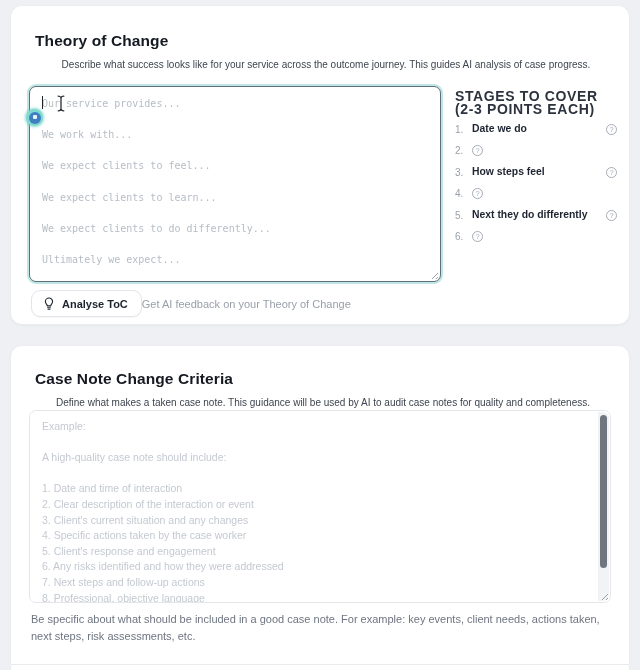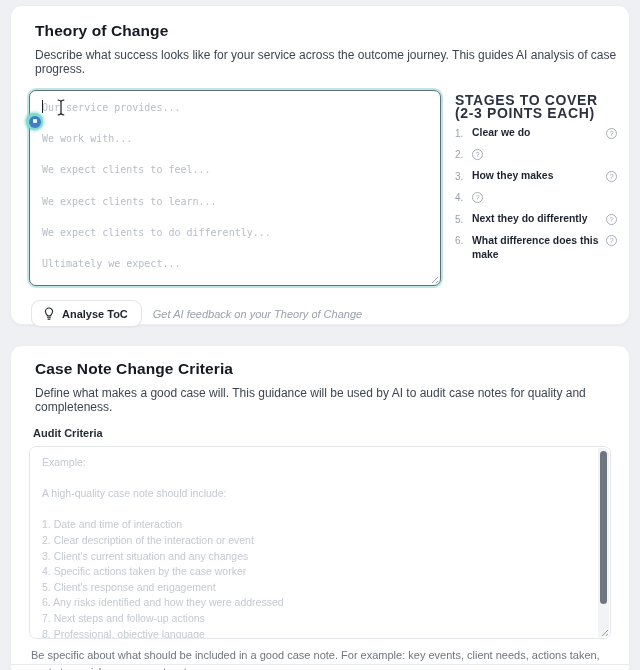--- a/index.html
+++ b/index.html
@@ -10,22 +10,22 @@
     -webkit-font-smoothing:antialiased;
   }
   .card{
     position:absolute;left:10px;width:620px;background:#ffffff;
     border:1px solid #ebedf0;border-radius:12px;box-sizing:border-box;
     box-shadow:0 1px 2px rgba(16,24,40,.04);
   }
   #card-theory{top:5px;height:320px;padding:16px 12px 12px 18px;}
   #card-audit{top:345px;height:335px;padding:14px 18px 10px 18px;}
 
-  .card-title{margin:0 0 0 6px;font-size:15.5px;font-weight:bold;color:#141922;letter-spacing:.1px;}
-  .card-desc{margin:8px 0 0 6px;font-size:12px;color:#3e454f;line-height:14px;}
+  .card-title{margin:10px 0 0 6px;font-size:15.5px;font-weight:bold;color:#141922;letter-spacing:.1px;}
+  .card-desc{margin:8px 0 0 6px;font-size:10px;color:#3e454f;line-height:14px;text-align:center;}
 
   
   .toc-row{display:flex;margin-top:14px;}
   .ta-wrap{position:relative;}
   #toc-textarea{
     width:412px;height:196px;box-sizing:border-box;display:block;
     border:1px solid #5f6e7b;border-radius:7px;
     box-shadow:0 0 0 2px rgba(56,178,172,.32);
     padding:9px 12px;resize:none;outline:none;
     font-family:"DejaVu Sans Mono","Liberation Mono",monospace;
@@ -54,28 +54,28 @@
   .stage-item:first-of-type{margin-top:11px;}
   .stage-num{width:17px;flex:none;font-size:10px;color:#98a0aa;line-height:14px;padding-top:.5px;}
   .stage-label{flex:1;font-size:10.4px;font-weight:600;color:#1d2430;line-height:14.5px;padding-right:4px;min-width:0;}
   .help-icon{
     flex:none;width:11px;height:11px;margin-top:1.5px;box-sizing:border-box;
     border:1px solid #a6acb6;border-radius:50%;color:#a6acb6;
     font-size:7.5px;line-height:9px;text-align:center;cursor:pointer;user-select:none;
   }
 
   
-  .analyse-row{display:flex;align-items:center;margin-top:14px;margin-left:2px;gap:11px;}
+  .analyse-row{display:flex;align-items:center;margin-top:8px;margin-left:2px;}
   .btn{
     display:inline-flex;align-items:center;gap:7px;background:#fff;
     border:1px solid #e3e5ea;border-radius:9px;padding:6px 13px 6px 11px;
     font-family:"Liberation Sans",sans-serif;font-size:11px;font-weight:600;color:#1d242e;
     cursor:pointer;box-shadow:0 1px 1px rgba(16,24,40,.03);
   }
-  .analyse-caption{font-size:11px;color:#9aa0aa;font-style:italic;}
+  .analyse-caption{font-size:11px;color:#9aa0aa;}
 
   
   .field-label{margin:13px 0 7px 4px;font-size:11px;font-weight:600;color:#262d38;}
   #audit-ta-wrap{position:relative;}
   #audit-textarea{
     width:100%;height:193px;box-sizing:border-box;display:block;
     border:1px solid #e4e6ea;border-radius:7px;background:#fff;
     padding:8px 26px 8px 12px;resize:none;outline:none;
     font-family:"Liberation Sans",sans-serif;font-size:10.5px;line-height:15.6px;color:#222;
   }
@@ -119,66 +119,64 @@
         <div class="ext-inner"></div>
       </div>
       <div class="resize-handle"></div>
     </div>
 
     <div class="stages">
       <div class="stages-heading">STAGES TO COVER (2-3 POINTS EACH)</div>
 
       <div class="stage-item">
         <span class="stage-num">1.</span>
-        <span class="stage-label">Clear we do</span>
+        <span class="stage-label">Date we do</span>
         <span class="help-icon">?</span>
       </div>
       <div class="stage-item">
         <span class="stage-num">2.</span>
         <span class="help-icon">?</span>
       </div>
       <div class="stage-item">
         <span class="stage-num">3.</span>
-        <span class="stage-label">How they makes</span>
+        <span class="stage-label">How steps feel</span>
         <span class="help-icon">?</span>
       </div>
       <div class="stage-item">
         <span class="stage-num">4.</span>
         <span class="help-icon">?</span>
       </div>
       <div class="stage-item">
         <span class="stage-num">5.</span>
         <span class="stage-label">Next they do differently</span>
         <span class="help-icon">?</span>
       </div>
       <div class="stage-item">
         <span class="stage-num">6.</span>
-        <span class="stage-label">What difference does this make</span>
         <span class="help-icon">?</span>
       </div>
     </div>
   </div>
 
   <div class="analyse-row">
     <button class="btn">
       <svg width="12" height="13" viewBox="0 0 12 13" fill="none">
         <path d="M6 1 A3.6 3.6 0 0 1 9.6 4.6 C9.6 6 8.8 6.9 8.2 7.6 C7.9 8 7.7 8.4 7.7 8.9 L4.3 8.9 C4.3 8.4 4.1 8 3.8 7.6 C3.2 6.9 2.4 6 2.4 4.6 A3.6 3.6 0 0 1 6 1 Z" stroke="#1d242e" stroke-width="1.1" stroke-linejoin="round"></path>
         <path d="M4.6 10.7 L7.4 10.7 M5.1 12.2 L6.9 12.2" stroke="#1d242e" stroke-width="1.1" stroke-linecap="round"></path>
       </svg>
       <span>Analyse ToC</span>
     </button>
     <span class="analyse-caption">Get AI feedback on your Theory of Change</span>
   </div>
 </section>
 
 <section class="card" id="card-audit">
   <h2 class="card-title">Case Note Change Criteria</h2>
-  <p class="card-desc">Define what makes a good case will. This guidance will be used by AI to audit case notes for quality and completeness.</p>
+  <p class="card-desc">Define what makes a taken case note. This guidance will be used by AI to audit case notes for quality and completeness.</p>
 
-  <div class="field-label">Audit Criteria</div>
 
   <div id="audit-ta-wrap">
     <textarea id="audit-textarea" placeholder="Example:
 
 A high-quality case note should include:
 
 1. Date and time of interaction
 2. Clear description of the interaction or event
 3. Client's current situation and any changes
 4. Specific actions taken by the case worker

